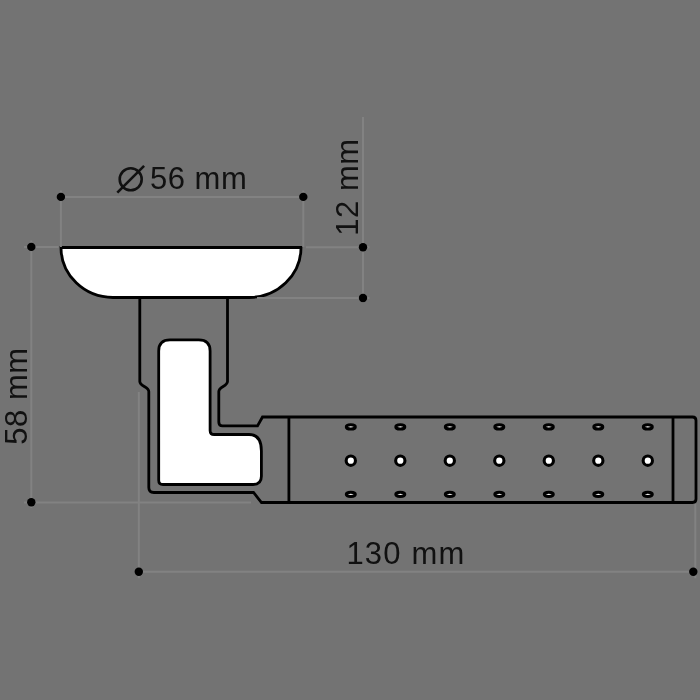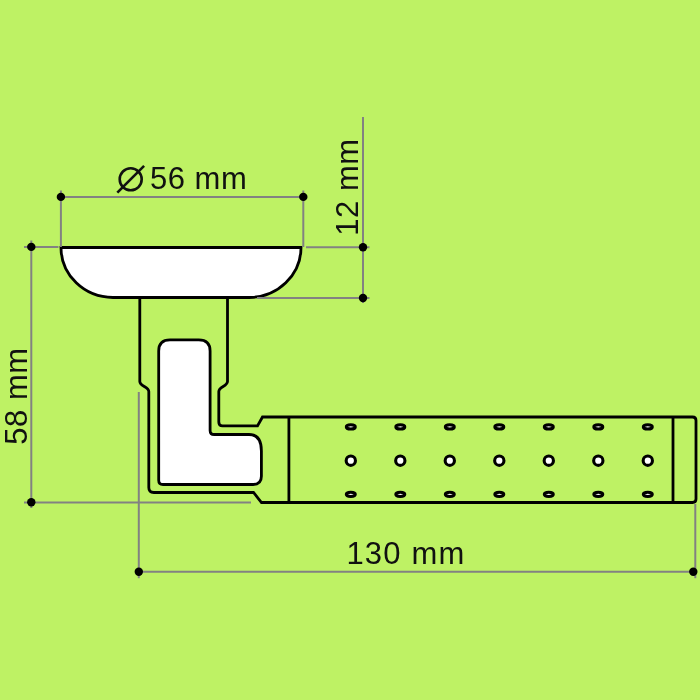--- a/index.html
+++ b/index.html
@@ -1,16 +1,16 @@
 <!DOCTYPE html>
 <html><head>
 <meta charset="utf-8">
 <style>
   html,body{margin:0;padding:0;background:#ffffff;}
-  .page{width:700px;height:700px;position:relative;background:#bef264;overflow:hidden;}
+  .page{width:700px;height:700px;position:relative;background:#737373;overflow:hidden;}
   svg{display:block;}
   text{font-family:"Liberation Sans", sans-serif; fill:#111;}
 </style>
 </head>
 <body>
 <div class="page">
 <svg width="700" height="700" viewBox="0 0 700 700" fill="none" style="filter:blur(0.55px)">
 
   <path d="M61,247.5 H301 A52,50 0 0 1 249,297.5 H113 A52,50 0 0 1 61,247.5 Z" stroke="#000" stroke-width="2.8" fill="#fff"></path>
 

